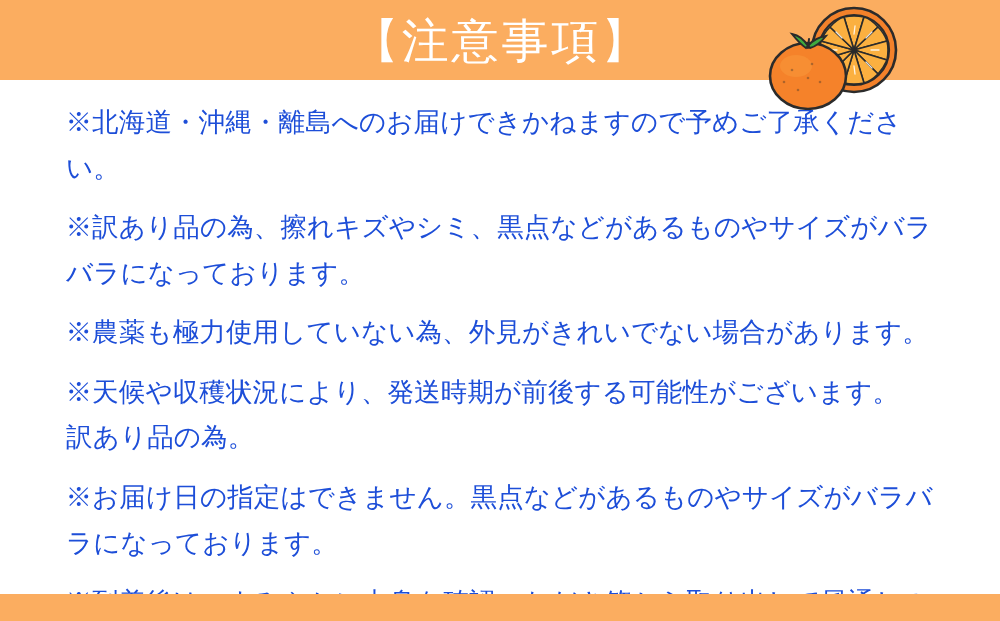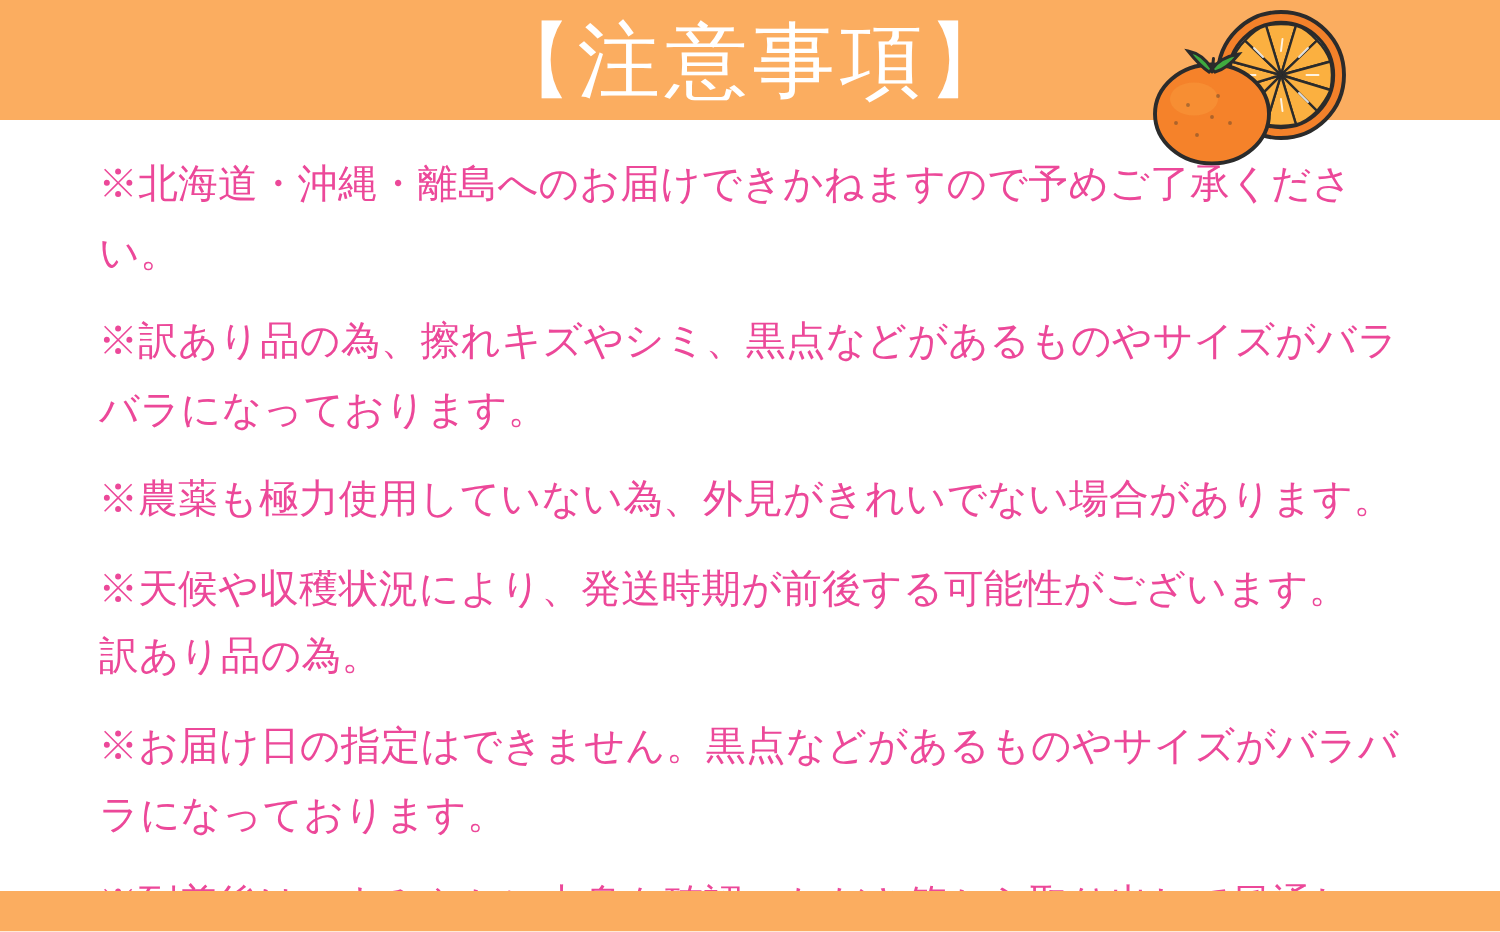--- a/index.html
+++ b/index.html
@@ -33,21 +33,21 @@
   .header-title {
     position: absolute;
     left: 0;
     top: 0;
     width: 1000px;
     height: 80px;
     display: flex;
     align-items: center;
     justify-content: center;
     color: #ffffff;
-    font-size: 55px;
+    font-size: 47px;
     font-weight: 400;
     letter-spacing: 0.06em;
     line-height: 1;
     text-indent: 0.06em;
     font-family: Liberation Sans, sans-serif;
     white-space: nowrap;
     text-align: right;
   }
 
   
@@ -70,21 +70,21 @@
   }
 
   
   .notes {
     position: absolute;
     left: 66px;
     top: 100px;
     width: 880px;
   }
   .note {
-    color: #ec4899;
+    color: #1d4ed8;
     font-size: 26.5px;
     line-height: 1.72;
     letter-spacing: 0.005em;
     margin: 0 0 14px 0;
     font-family: "Liberation Serif", "DejaVu Serif", serif;
     white-space: pre-line;
     text-indent: -0.02em;
   }
   .note:last-child { margin-bottom: 0; }
 </style>

